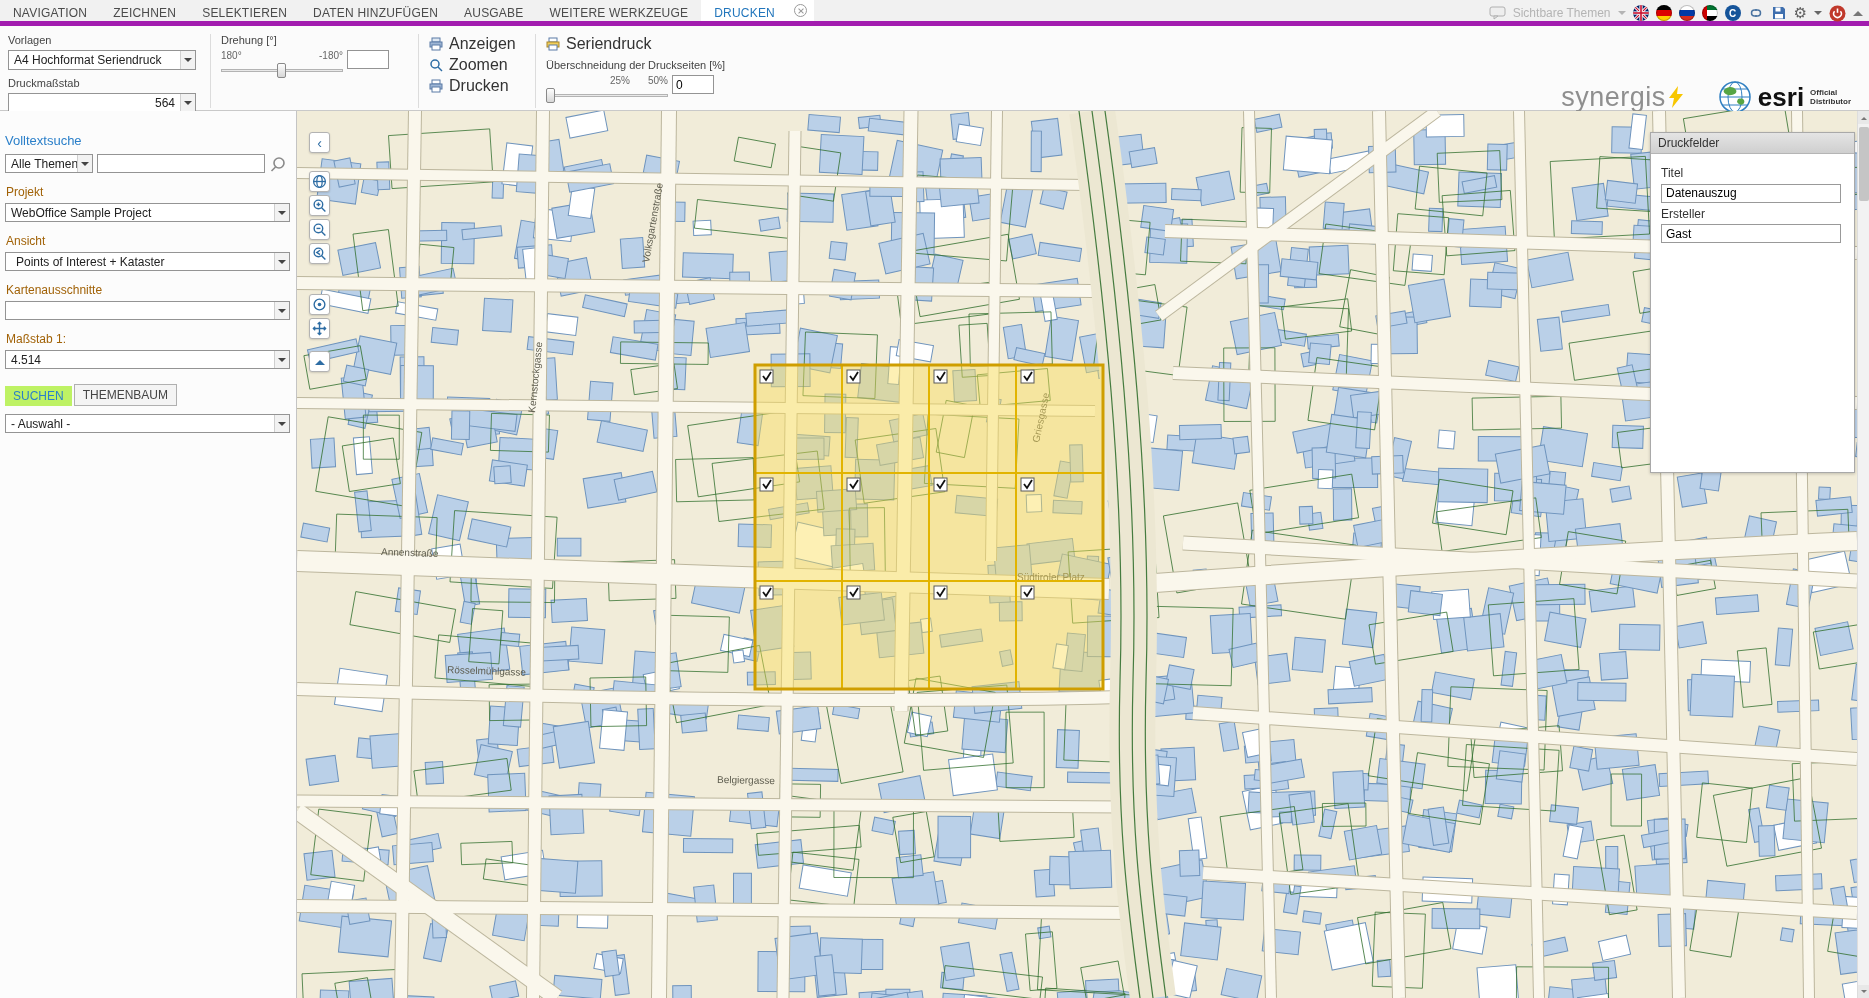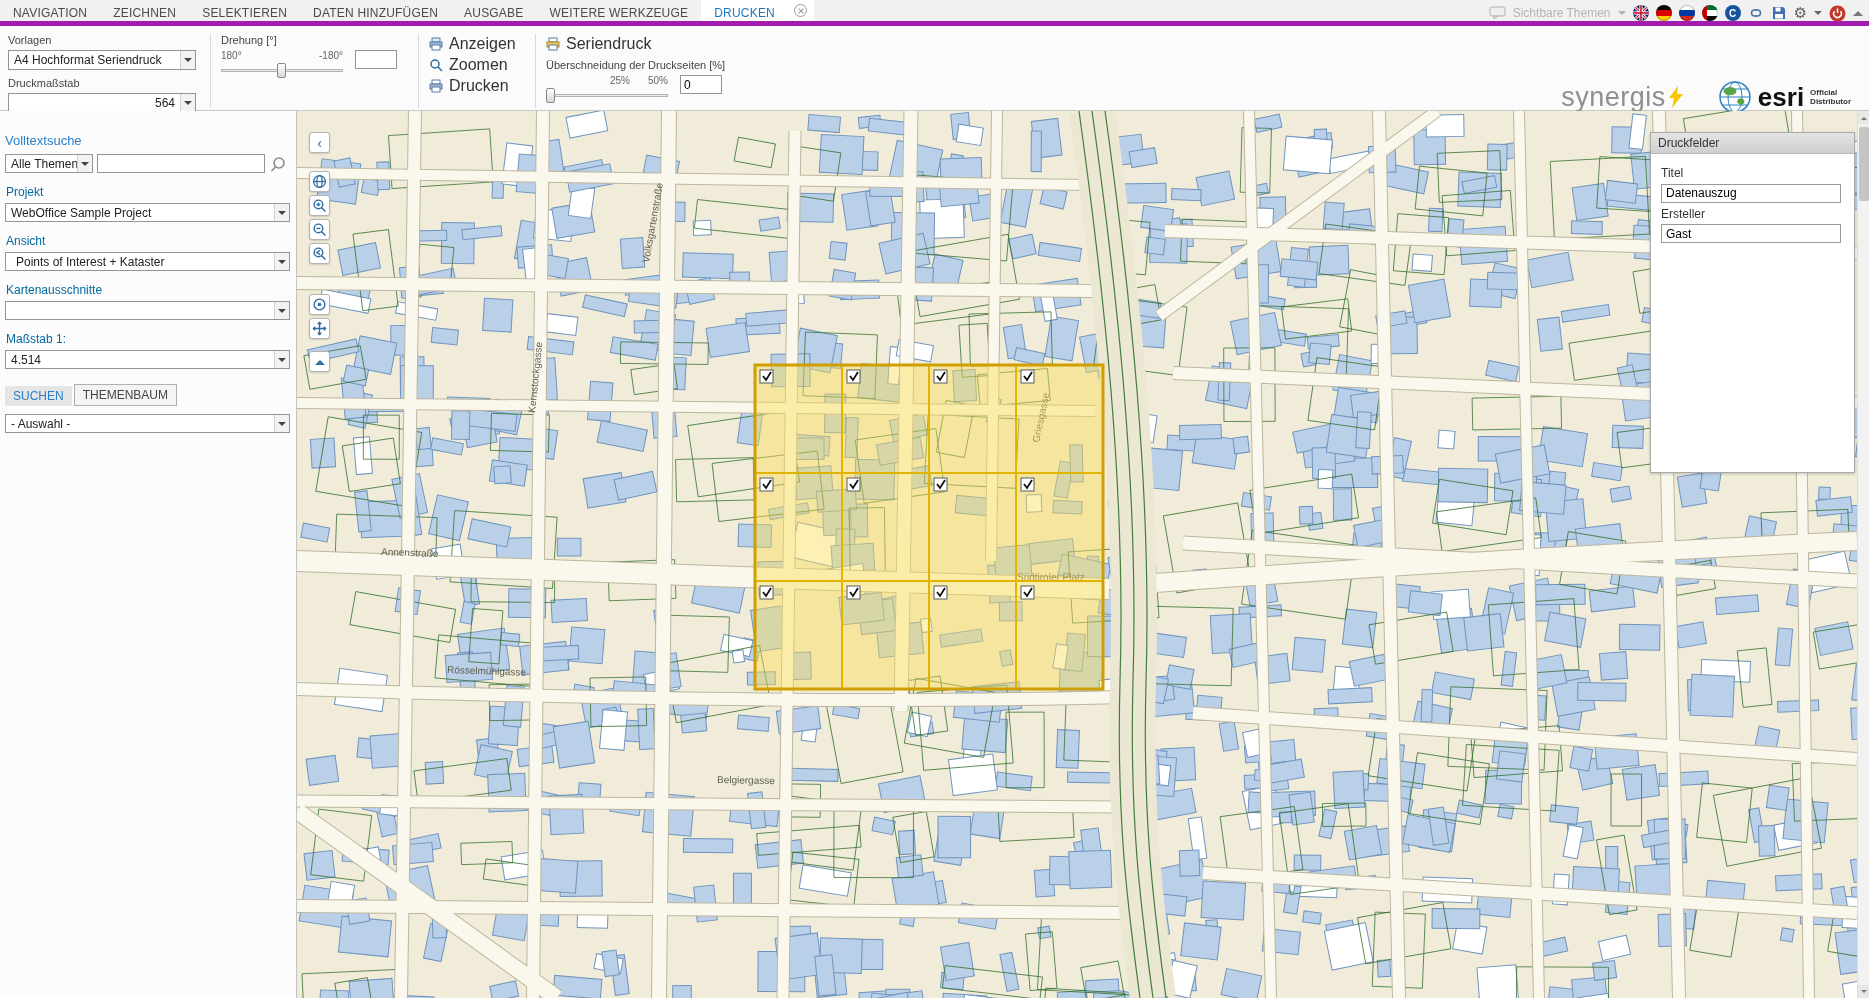--- a/index.html
+++ b/index.html
@@ -37,21 +37,21 @@
   .combo .val.right{text-align:right;}
   .combo .arrowbox{width:15px;align-self:stretch;border-left:1px solid #cfcfcf;background:#f2f2f2;display:flex;align-items:center;justify-content:center;}
   .combo .arrowbox::after{content:"";border:4px solid transparent;border-top-color:#444;margin-top:4px;}
   .g1{width:200px;}
   .g2{width:190px;}
   .checkrow{display:flex;align-items:center;gap:5px;font-size:12px;color:#222;height:20px;margin-bottom:6px;white-space:nowrap;}
   .cb{width:13px;height:13px;border:1px solid #707070;background:#fff;display:inline-flex;align-items:center;justify-content:center;font-size:11px;color:#222;flex:0 0 auto;}
   .cb.checked::after{content:"✓";font-weight:bold;margin-top:-1px;}
   .sep{width:1px;background:#dcdcdc;align-self:stretch;margin:2px 6px;}
   .g3{width:195px;}
-  .srow{display:flex;align-items:flex-start;gap:12px;}
+  .srow{display:flex;align-items:flex-start;gap:4px;}
   .scol{width:122px;}
   .ticks{display:flex;justify-content:space-between;font-size:10px;color:#666;height:13px;}
   .ticks-overlap{justify-content:flex-end;gap:18px;}
   .rib-slider{position:relative;width:100%;height:15px;}
   .rib-slider .track{position:absolute;left:0;right:0;top:6px;height:3px;background:#e9e9e9;border:1px solid #b3b3b3;}
   .rib-slider .handle{position:absolute;top:0;width:9px;height:15px;background:linear-gradient(#fefefe,#d7d7d7);border:1px solid #898989;border-radius:2px;}
   .mini-input{width:42px;height:19px;border:1px solid #949494;background:#fff;font-size:12px;padding:0 3px;}
   .g4{width:104px;display:flex;flex-direction:column;gap:2px;}
   .ribbtn{display:flex;align-items:center;gap:6px;font-size:16px;color:#333;height:19px;white-space:nowrap;cursor:default;}
   .g5{width:225px;}
@@ -59,29 +59,29 @@
   .syn{display:flex;align-items:center;gap:3px;}
   .syn-text{font-size:27px;color:#8f8f8f;letter-spacing:.5px;}
   .esri{display:flex;align-items:center;gap:6px;}
   .esri-text{font-size:26px;font-weight:bold;color:#111;}
   .esri-sub{font-size:8px;color:#333;line-height:9px;font-weight:bold;}
 
   
   .sidebar{position:absolute;left:0;top:111px;width:297px;bottom:0;background:#fcfcfc;border-right:1px solid #c4c4c4;padding:22px 6px 0 5px;}
   .sb-heading{font-size:13px;color:#2a7fc9;margin-bottom:6px;}
   .sb-row{display:flex;align-items:center;gap:4px;}
-  .sb-label{font-size:12px;color:#0369a1;margin:12px 0 4px 1px;}
+  .sb-label{font-size:12px;color:#a16207;margin:12px 0 4px 1px;}
   .sb-combo{display:flex;align-items:center;height:19px;background:#fff;border:1px solid #949494;font-size:12px;color:#222;}
   .sb-combo .val{flex:1;padding:12px 5px;white-space:nowrap;overflow:hidden;}
   .sb-combo .arrowbox{width:15px;align-self:stretch;border-left:1px solid #cfcfcf;background:#f2f2f2;display:flex;align-items:center;justify-content:center;}
   .sb-combo .arrowbox::after{content:"";border:4px solid transparent;border-top-color:#444;margin-top:4px;}
   .sb-input{height:19px;border:1px solid #949494;background:#fff;font-size:12px;padding:0 4px;}
   .sb-tabs{display:flex;align-items:flex-end;gap:2px;margin-top:16px;height:21px;}
   .sb-tab{font-size:12px;padding:3px 8px;}
-  .sb-tab.active{color:#2a7fc9;background:#e5e5e5;}
+  .sb-tab.active{color:#2a7fc9;background:#bef264;}
   .sb-tab.boxed{border:1px solid #b0b0b0;background:#f4f4f4;color:#444;}
 
   
   .maparea{position:absolute;left:297px;top:111px;width:1560px;height:887px;overflow:hidden;background:#f1ecd9;}
   #map-svg{position:absolute;left:0;top:0;}
   .mini-btn{position:absolute;width:21px;height:21px;background:#fff;border:1px solid #b3b3b3;border-radius:3px;display:flex;align-items:center;justify-content:center;box-shadow:0 1px 2px rgba(0,0,0,.15);}
   .mini-btn span{font-size:14px;color:#2e6da4;line-height:14px;}
   .chev-up-css{width:0;height:0;border:5px solid transparent;border-bottom-color:#2e6da4;margin-bottom:4px;}
 
   

